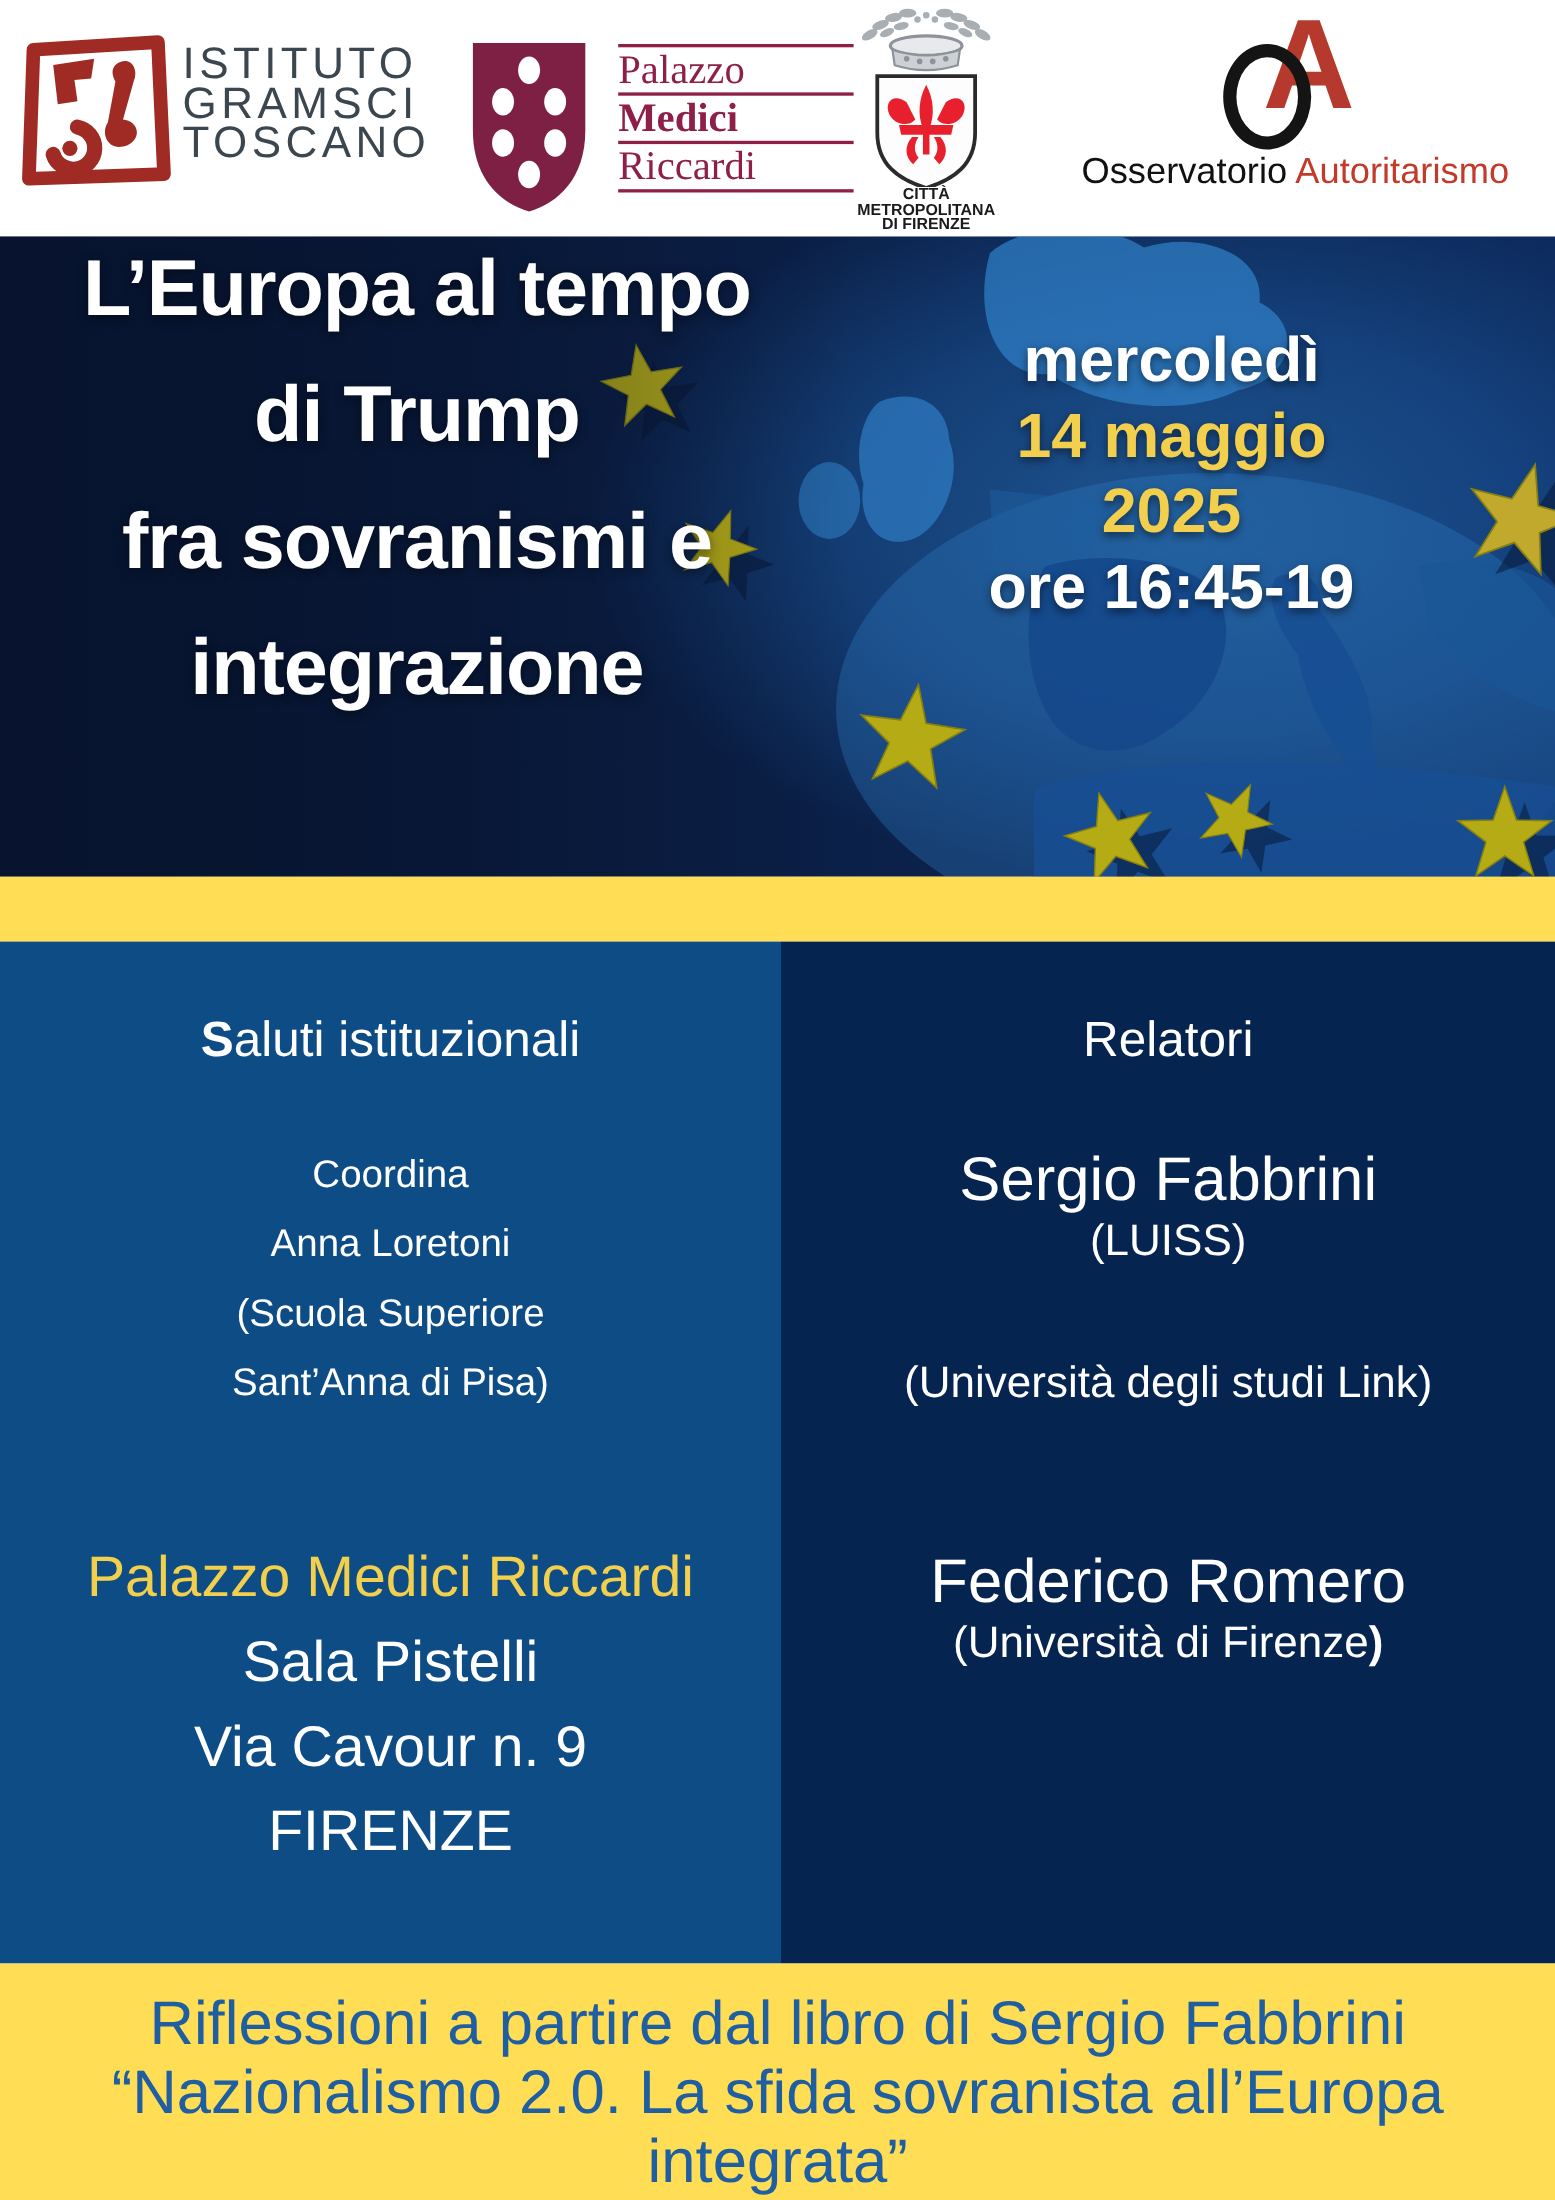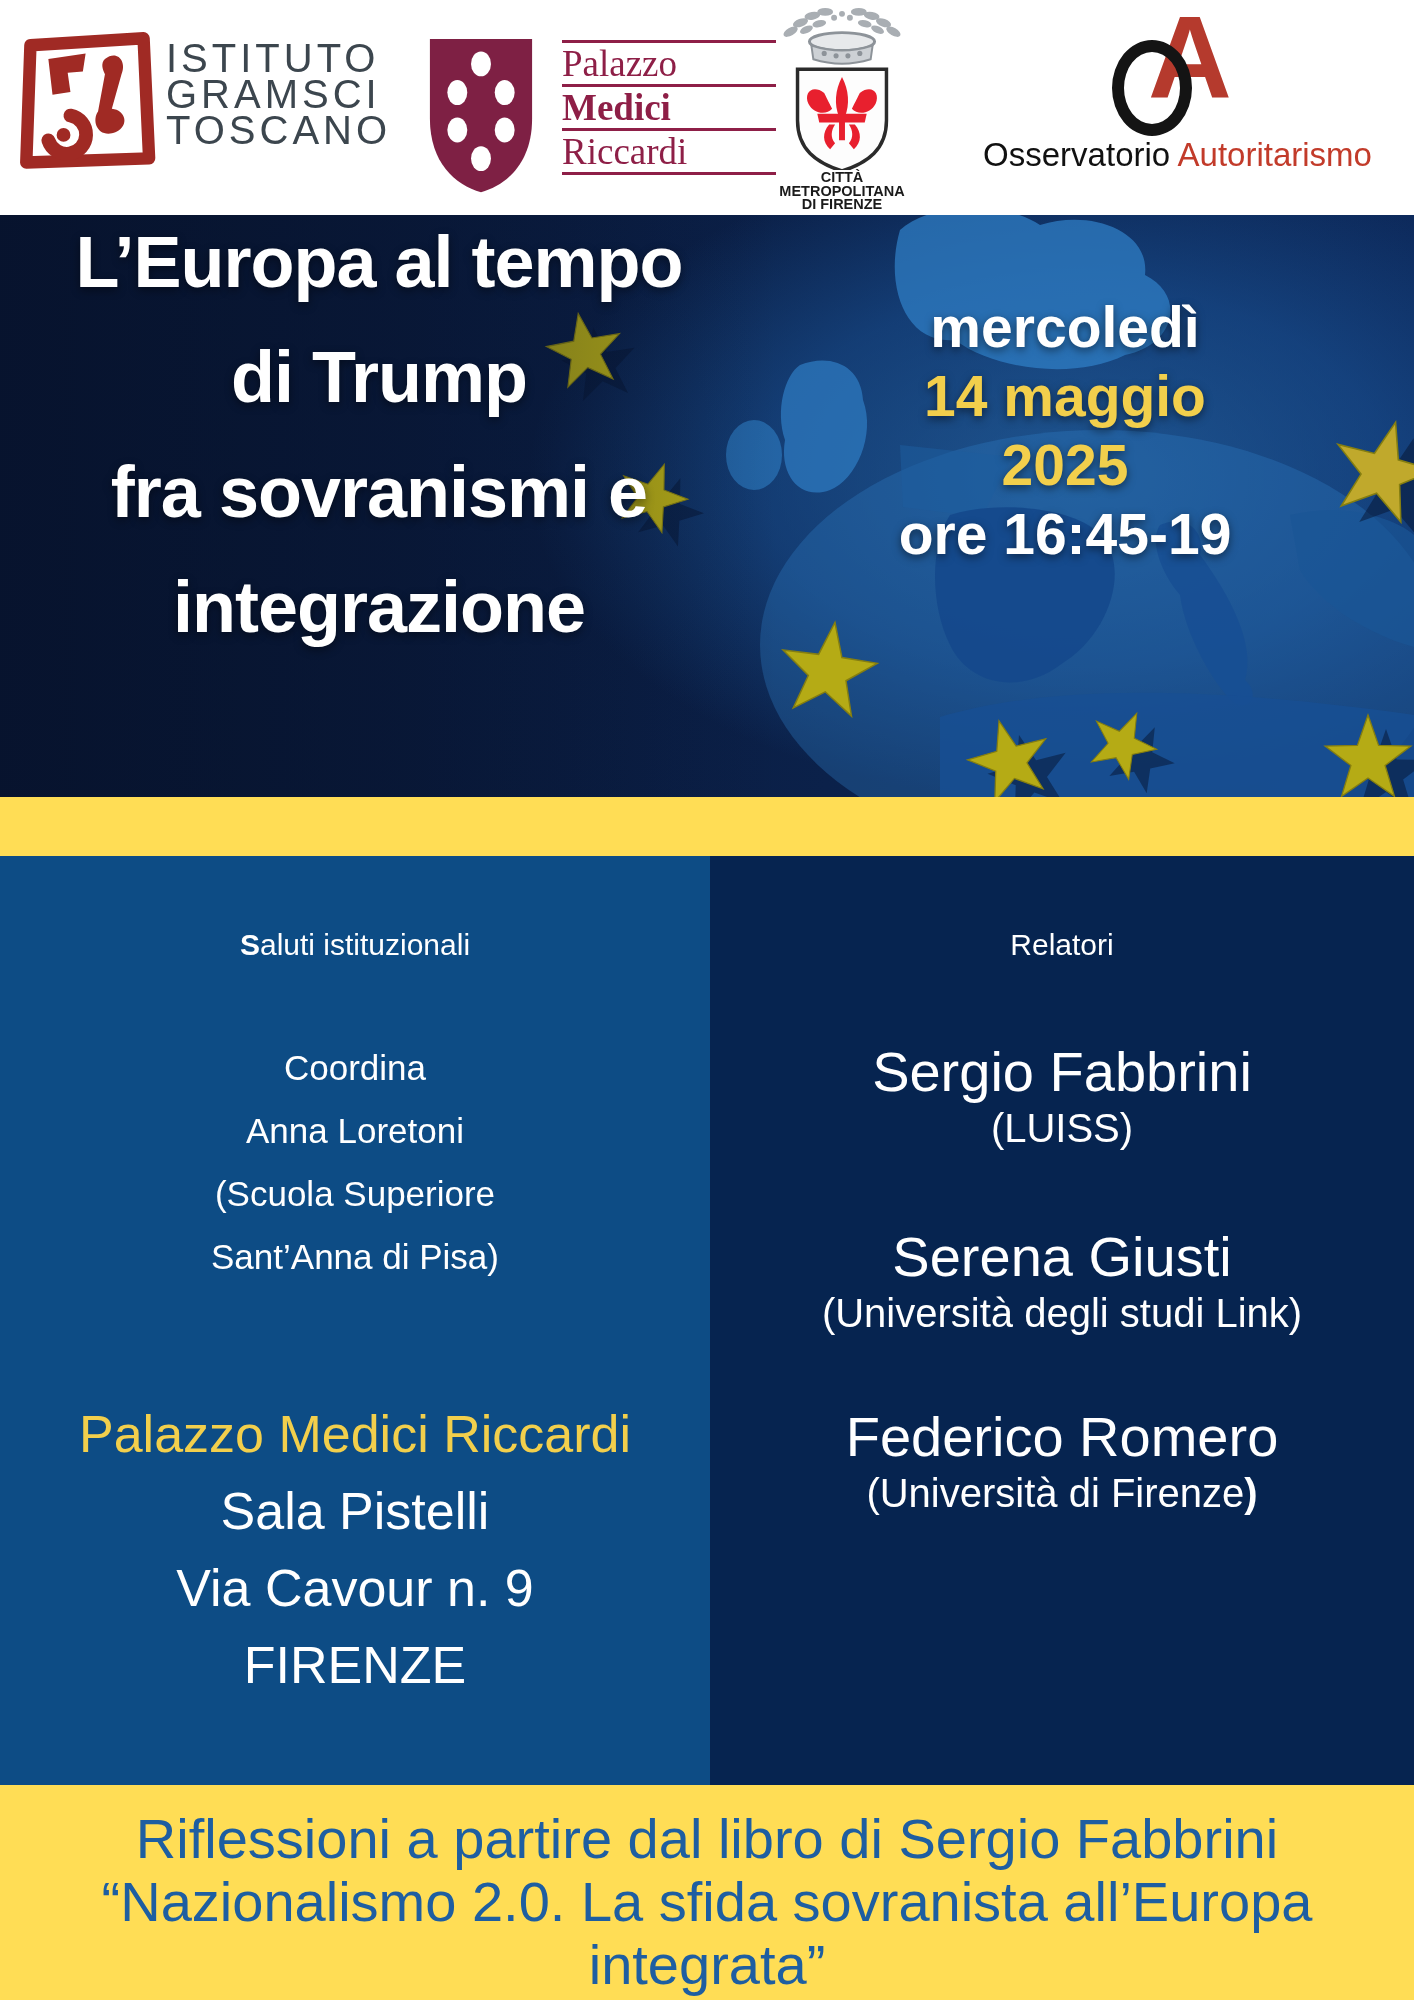--- a/index.html
+++ b/index.html
@@ -39,21 +39,21 @@
     text-shadow:0 3px 10px rgba(0,0,0,.45);}
   .hero-date{position:absolute;left:855px;top:78px;width:420px;text-align:center;
     font-size:57px;font-weight:700;line-height:69px;color:#ffffff;
     text-shadow:0 3px 8px rgba(0,0,0,.5);}
   .hero-date .yellow{color:#F2CF4C;}
   
   .band-divider{position:absolute;left:0;top:797px;width:1414px;height:59px;background:#FFDD55;}
   .col-left{position:absolute;left:0;top:856px;width:710px;height:929px;background:#0D4C85;color:#fff;}
   .col-right{position:absolute;left:710px;top:856px;width:704px;height:929px;background:#062450;color:#fff;}
   .row{position:absolute;left:0;width:100%;text-align:center;}
-  .section-head{font-size:30px;line-height:56px;}
+  .section-head{font-size:45px;line-height:56px;}
   .section-head .lead{font-weight:700;}
   .prog-lines{font-size:35px;line-height:63px;}
   .venue{font-size:52px;line-height:77px;}
   .venue-name{color:#F2CF4C;}
   .speaker .sp-name{font-size:56px;line-height:56px;}
   .speaker .sp-aff{font-size:40px;line-height:56px;}
   .sp-aff .bold{font-weight:700;}
   
   .footer{position:absolute;left:0;top:1785px;width:1414px;height:215px;background:#FFDD55;}
   .footer-text{position:absolute;left:0;top:22px;width:100%;text-align:center;
@@ -224,21 +224,20 @@
 
   <div class="col-right">
     <div class="row section-head" style="top:61px;">Relatori</div>
 
     <div class="row speaker" style="top:188px;">
       <div class="sp-name">Sergio Fabbrini</div>
       <div class="sp-aff"><span>(LUISS)</span><span class="bold"></span></div>
     </div>
 
     <div class="row speaker" style="top:373px;">
-      <div class="sp-name">Serena Giusti</div>
       <div class="sp-aff"><span>(Università degli studi Link)</span><span class="bold"></span></div>
     </div>
 
     <div class="row speaker" style="top:553px;">
       <div class="sp-name">Federico Romero</div>
       <div class="sp-aff"><span>(Università di Firenze</span><span class="bold">)</span></div>
     </div>
   </div>
 
   <div class="footer">

